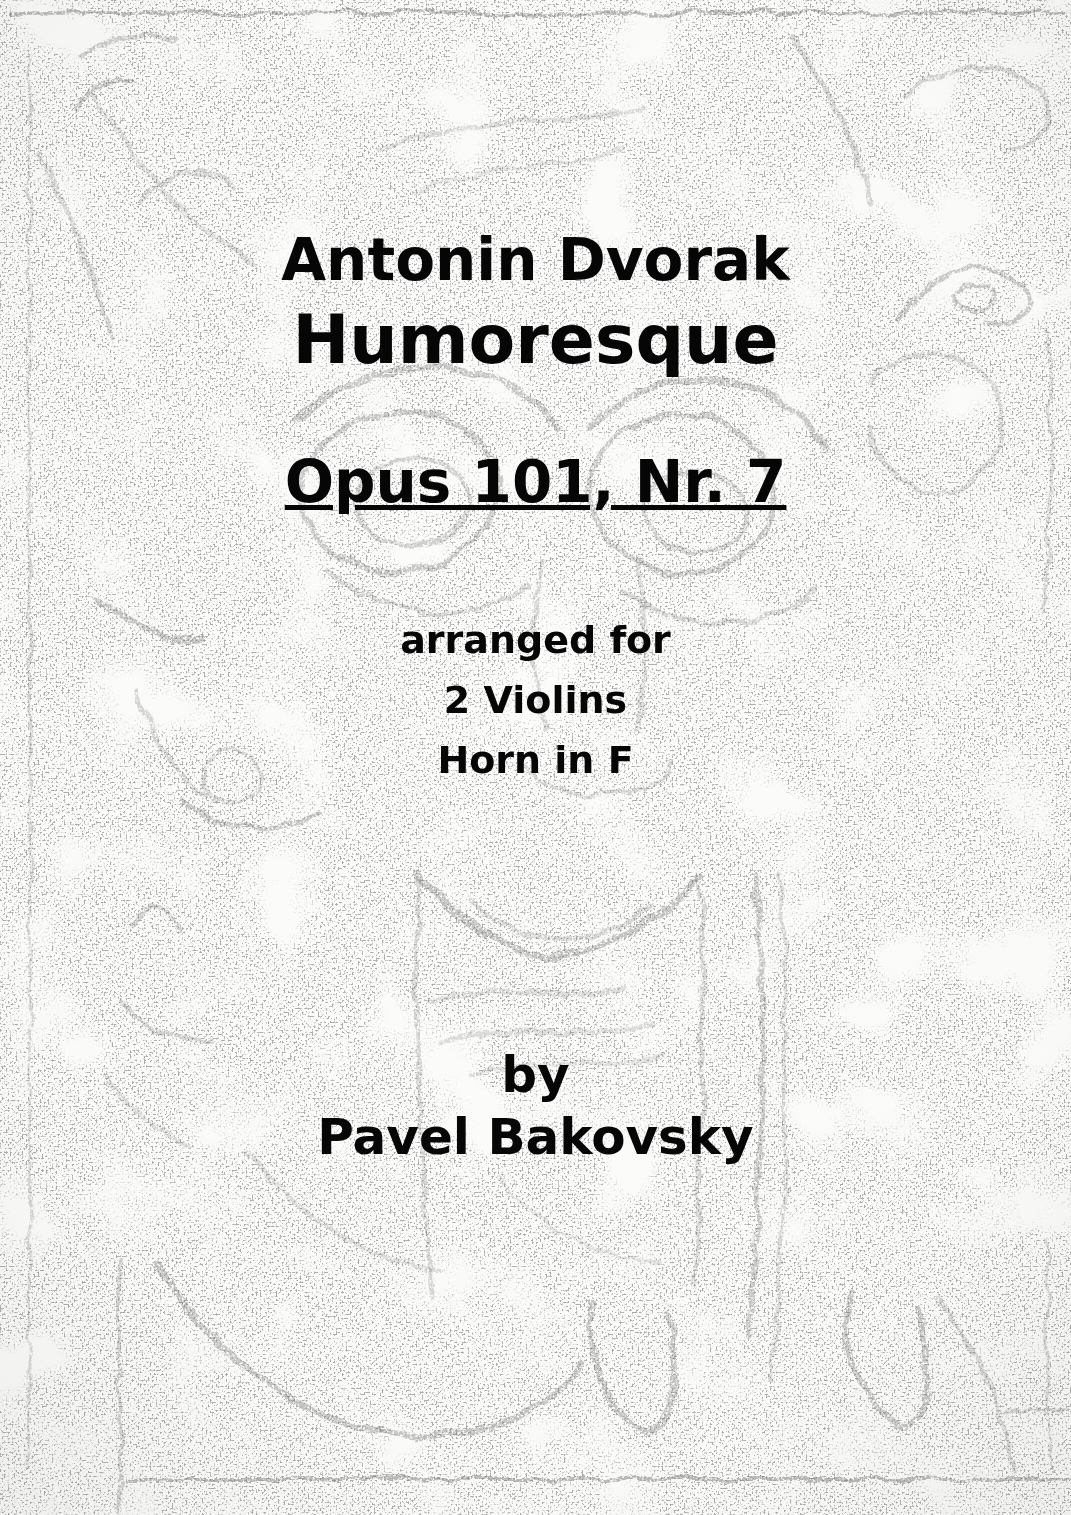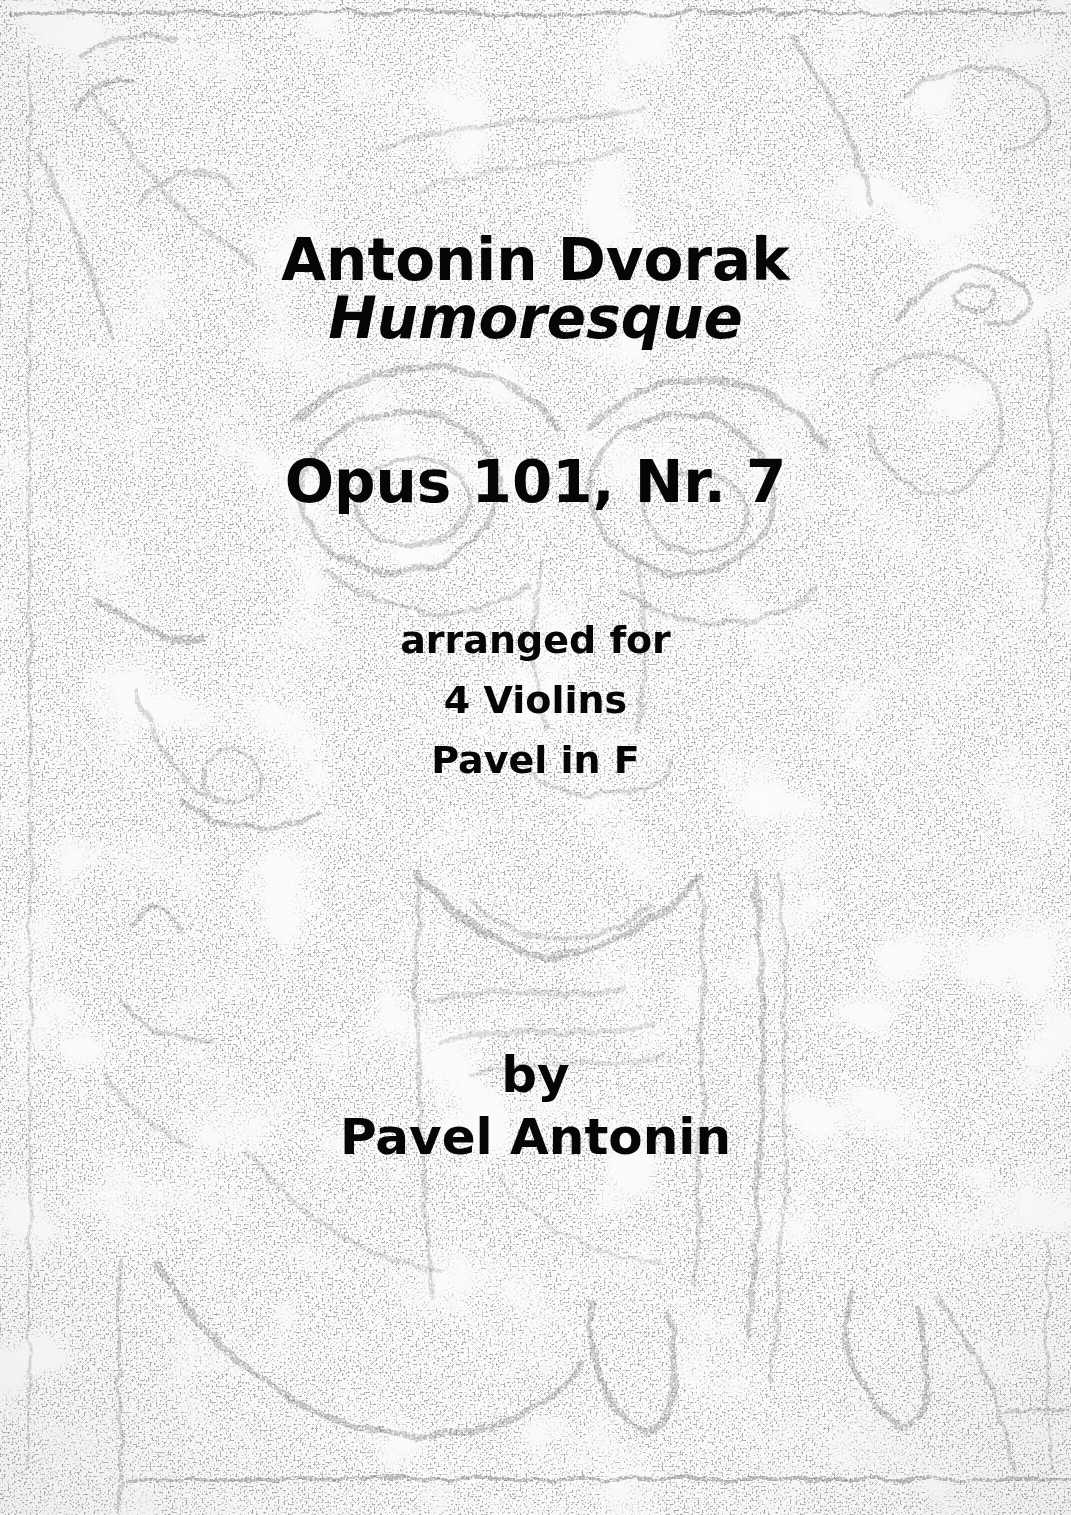--- a/index.html
+++ b/index.html
@@ -21,22 +21,22 @@
   .text-layer {
     position: absolute;
     left: 0; top: 0;
     width: 1071px; height: 1515px;
     text-align: center;
     color: #060606;
     font-weight: 700;
   }
   .text-layer > div { position: absolute; left: 0; width: 100%; }
   .composer { top: 226px; font-size: 58px; line-height: 1.2; }
-  .title    { top: 284px; font-size: 58px; line-height: 1.2; font-style: italic; }
-  .opus     { top: 448px; font-size: 58px; line-height: 1.2; }
+  .title    { top: 299px; font-size: 68px; line-height: 1.2; }
+  .opus     { top: 448px; font-size: 58px; line-height: 1.2; text-decoration: underline; }
   .arranged { top: 610px; font-size: 38px; line-height: 60px; }
   .credit   { top: 1044px; font-size: 50px; line-height: 62px; }
   .stroke { fill: none; stroke: #767676; stroke-linecap: round; stroke-linejoin: round; }
 </style>
 </head>
 <body>
 
 <div class="page">
 
   <svg class="bg" viewBox="0 0 1071 1515" xmlns="http://www.w3.org/2000/svg" aria-hidden="true">
@@ -132,22 +132,22 @@
       <path class="stroke" d="M500,1180 C540,1230 600,1260 660,1262" stroke-width="4" opacity="0.2"></path>
     </g>
   </svg>
 
   <div class="text-layer">
     <div class="composer">Antonin Dvorak</div>
     <div class="title">Humoresque</div>
     <div class="opus">Opus 101, Nr. 7</div>
     <div class="arranged">
       <div>arranged for</div>
-      <div>4 Violins</div>
-      <div>Pavel in F</div>
+      <div>2 Violins</div>
+      <div>Horn in F</div>
     </div>
     <div class="credit">
       <div>by</div>
-      <div>Pavel Antonin</div>
+      <div>Pavel Bakovsky</div>
     </div>
   </div>
 
 </div>
 
 </body></html>

